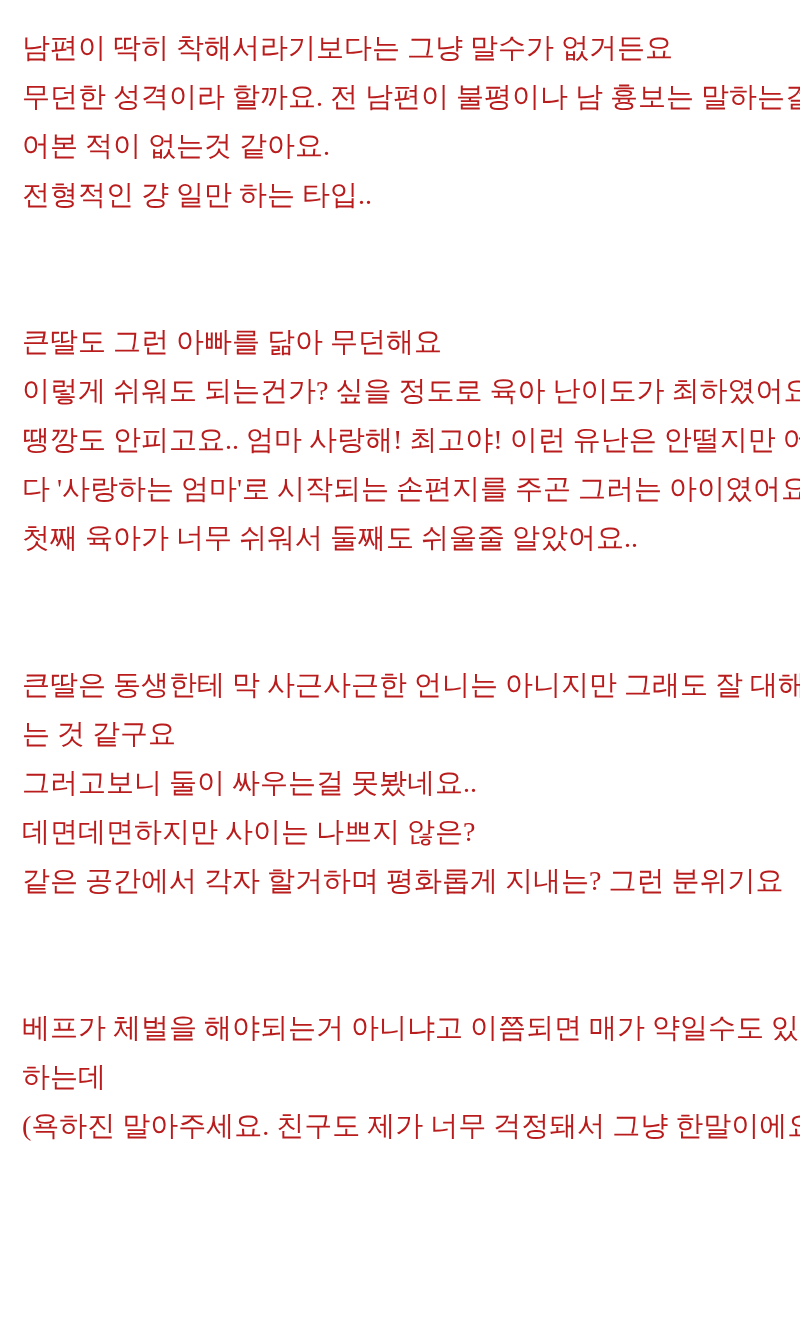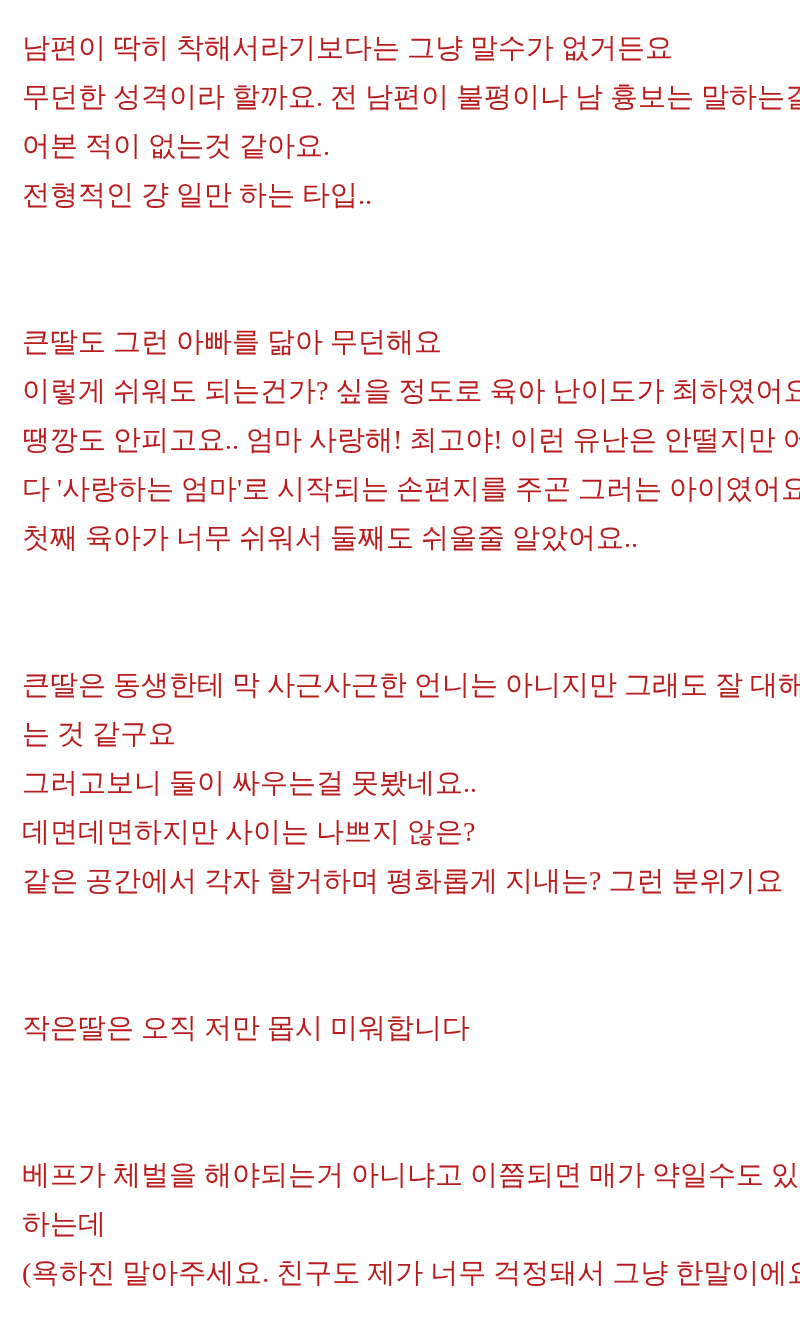--- a/index.html
+++ b/index.html
@@ -42,17 +42,16 @@
     <p class="para">큰딸도 그런 아빠를 닮아 무던해요
 이렇게 쉬워도 되는건가? 싶을 정도로 육아 난이도가 최하였어요
 땡깡도 안피고요.. 엄마 사랑해! 최고야! 이런 유난은 안떨지만 어쩌
 다 '사랑하는 엄마'로 시작되는 손편지를 주곤 그러는 아이였어요
 첫째 육아가 너무 쉬워서 둘째도 쉬울줄 알았어요..</p>
     <p class="para">큰딸은 동생한테 막 사근사근한 언니는 아니지만 그래도 잘 대해주
 는 것 같구요
 그러고보니 둘이 싸우는걸 못봤네요..
 데면데면하지만 사이는 나쁘지 않은?
 같은 공간에서 각자 할거하며 평화롭게 지내는? 그런 분위기요</p>
-    <p class="para">작은딸은 오직 저만 몹시 미워합니다</p>
     <p class="para">베프가 체벌을 해야되는거 아니냐고 이쯤되면 매가 약일수도 있다고
 하는데
 (욕하진 말아주세요. 친구도 제가 너무 걱정돼서 그냥 한말이에요)</p>
   </main>
 
 </body></html>

